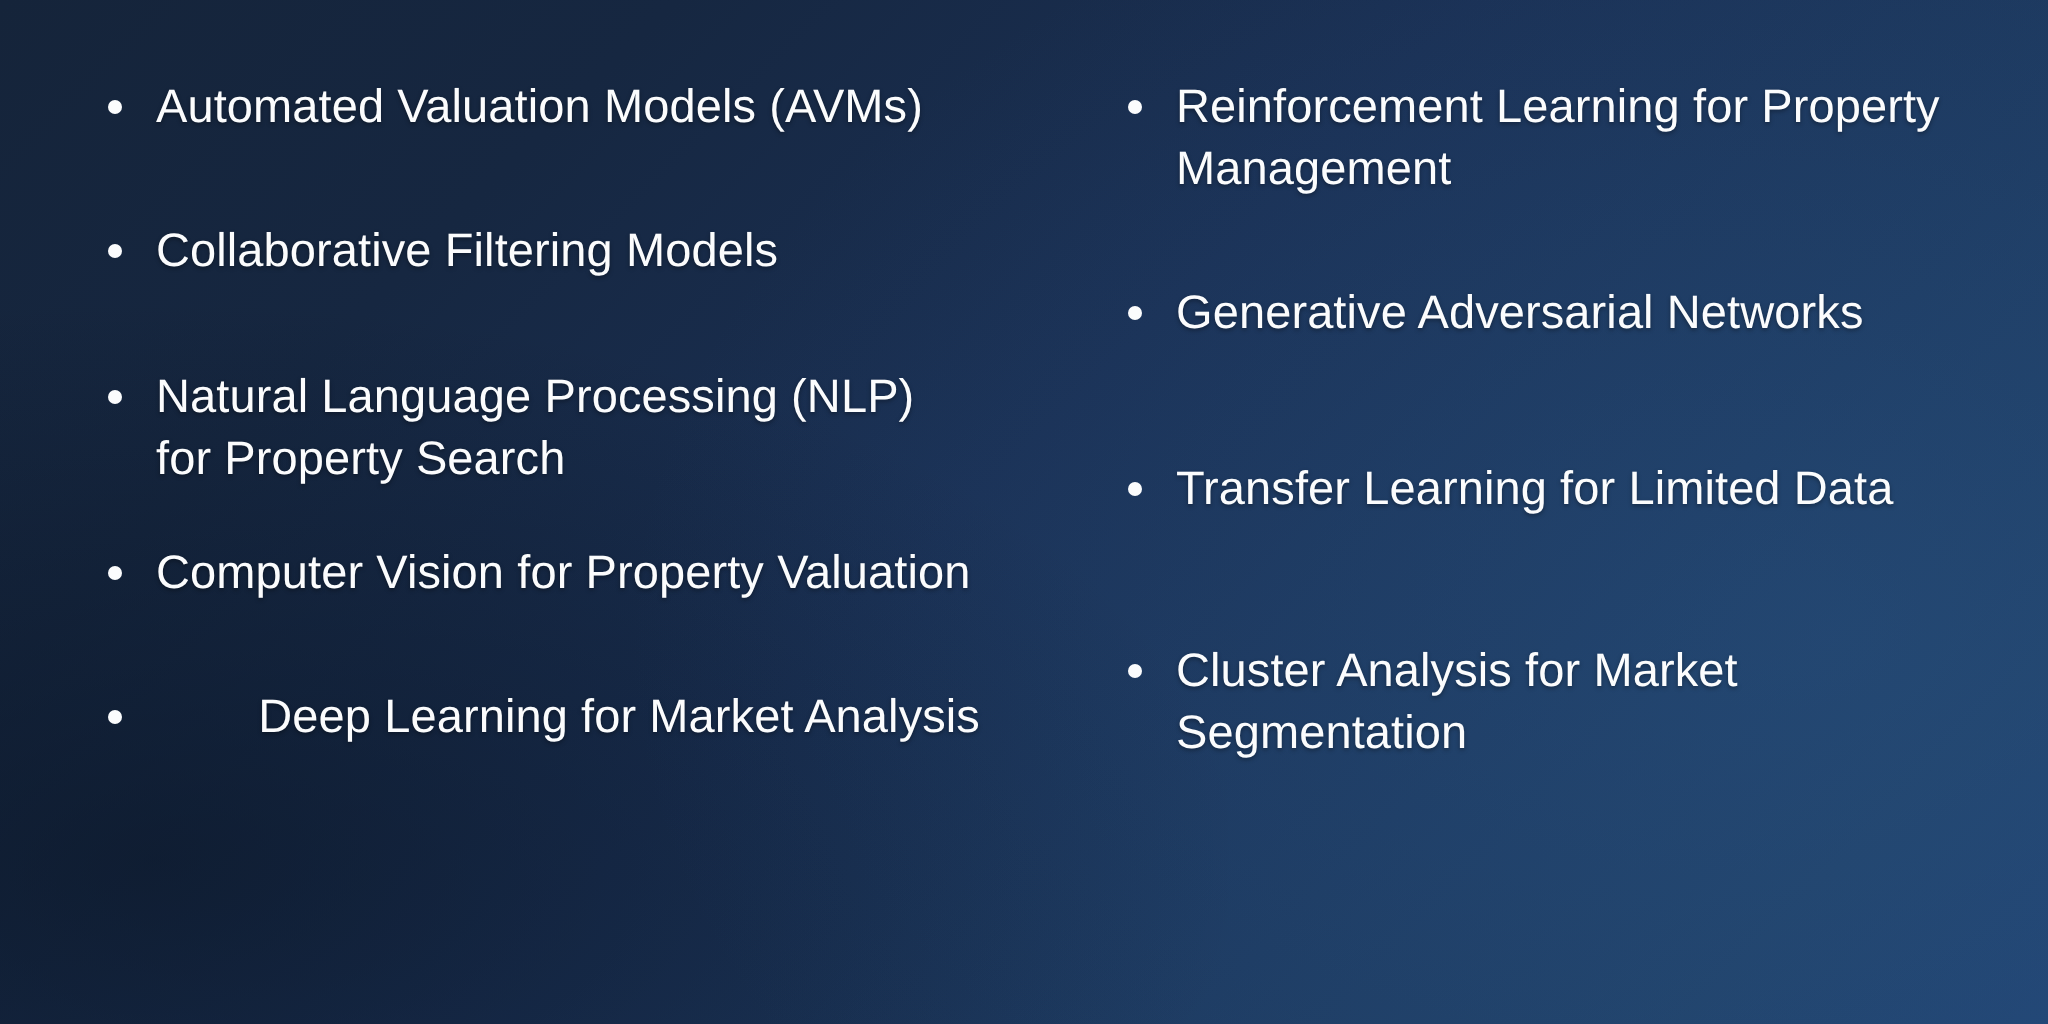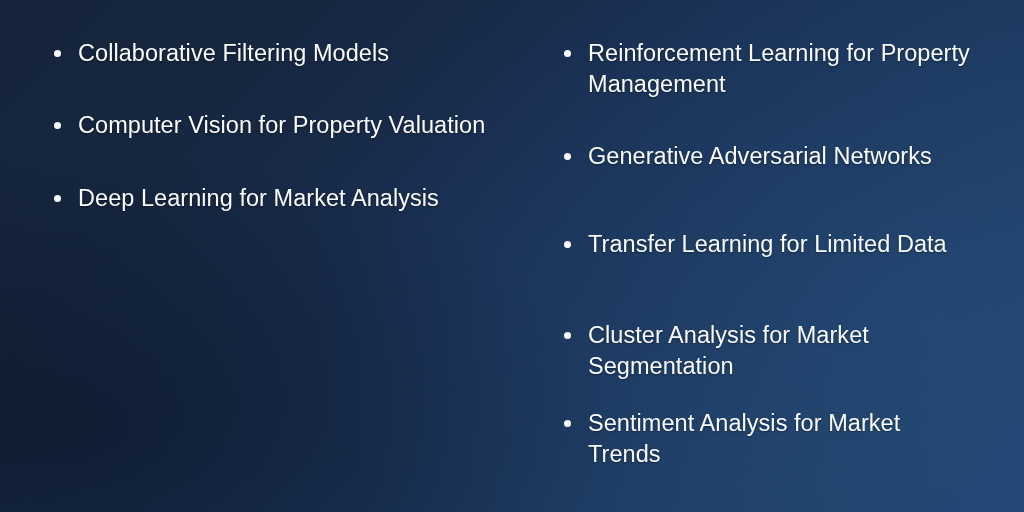--- a/index.html
+++ b/index.html
@@ -127,21 +127,29 @@
 </head>
 <body>
 
 <div id="slide">
   <div class="columns">
 
     <div class="column column-left">
       <ul class="bullet-list">
         <li class="bullet-item">
           <span class="marker"></span>
+          <span class="bullet-text">Automated Valuation Models (AVMs)</span>
+        </li>
+        <li class="bullet-item">
+          <span class="marker"></span>
           <span class="bullet-text">Collaborative Filtering Models</span>
+        </li>
+        <li class="bullet-item">
+          <span class="marker"></span>
+          <span class="bullet-text">Natural Language Processing (NLP) for Property Search</span>
         </li>
         <li class="bullet-item">
           <span class="marker"></span>
           <span class="bullet-text">Computer Vision for Property Valuation</span>
         </li>
         <li class="bullet-item">
           <span class="marker"></span>
           <span class="bullet-text">Deep Learning for Market Analysis</span>
         </li>
       </ul>
@@ -158,21 +166,17 @@
           <span class="bullet-text">Generative Adversarial Networks</span>
         </li>
         <li class="bullet-item">
           <span class="marker"></span>
           <span class="bullet-text">Transfer Learning for Limited Data</span>
         </li>
         <li class="bullet-item">
           <span class="marker"></span>
           <span class="bullet-text">Cluster Analysis for Market Segmentation</span>
         </li>
-        <li class="bullet-item">
-          <span class="marker"></span>
-          <span class="bullet-text">Sentiment Analysis for Market Trends</span>
-        </li>
       </ul>
     </div>
 
   </div>
 </div>
 
 </body></html>

